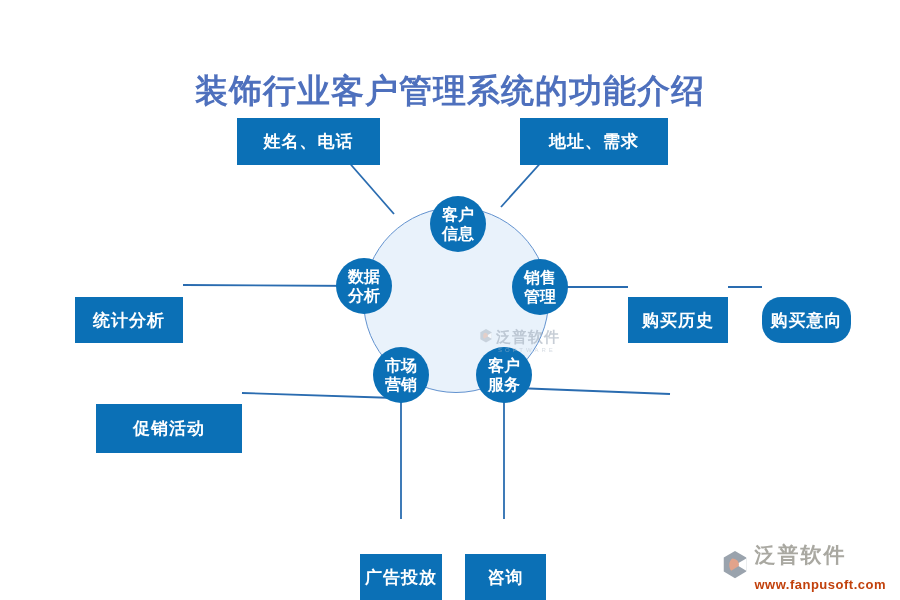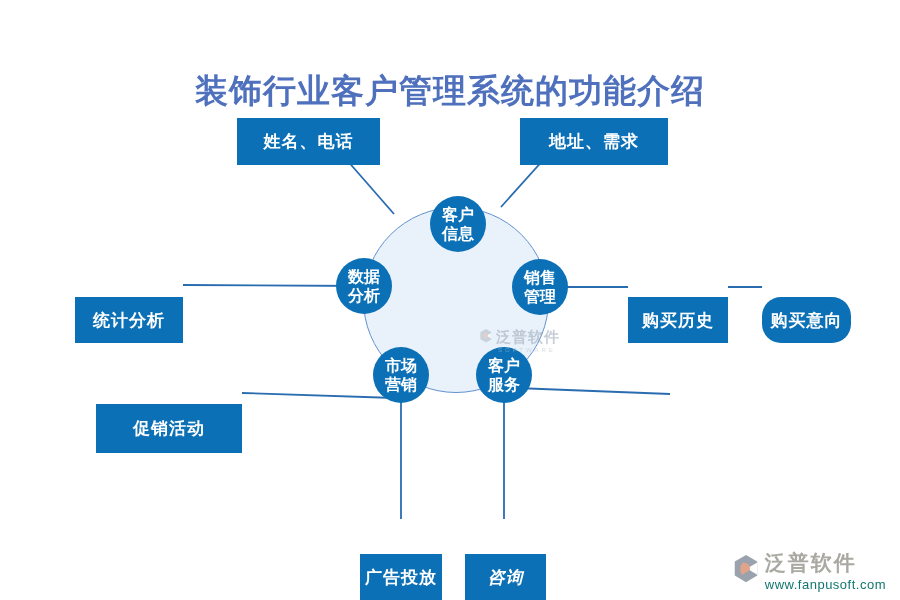--- a/index.html
+++ b/index.html
@@ -97,24 +97,25 @@
   .brand .brand-texts { display: flex; flex-direction: column; align-items: flex-start; }
   .brand .brand-name {
     font-size: 21px;
     font-weight: bold;
     color: #a9a8a1;
     letter-spacing: 2px;
     white-space: nowrap;
   }
   .brand .brand-site {
     font-size: 13px;
-    font-weight: normal;
-    color: #0f766e;
+    font-weight: bold;
+    color: #c2410c;
     letter-spacing: 0.5px;
     white-space: nowrap;
+    margin-top: 8px;
   }
 </style>
 </head>
 <body>
 
 <div class="canvas">
 
   <div class="title">装饰行业客户管理系统的功能介绍</div>
 
   <div class="big-circle"></div>
@@ -133,21 +134,21 @@
     </g>
   </svg>
 
   <div class="box" style="left:237px; top:83px; width:143px; height:47px;">姓名、电话</div>
   <div class="box" style="left:520px; top:83px; width:148px; height:47px;">地址、需求</div>
   <div class="box" style="left:75px; top:262px; width:108px; height:46px;">统计分析</div>
   <div class="box" style="left:628px; top:262px; width:100px; height:46px;">购买历史</div>
   <div class="box" style="left:762px; top:262px; width:89px; height:46px;border-radius:19px;">购买意向</div>
   <div class="box" style="left:96px; top:369px; width:146px; height:49px;">促销活动</div>
   <div class="box" style="left:360px; top:519px; width:82px; height:46px;">广告投放</div>
-  <div class="box" style="left:465px; top:519px; width:81px; height:46px;font-style:italic;">咨询</div>
+  <div class="box" style="left:465px; top:519px; width:81px; height:46px;">咨询</div>
 
   <div class="node" style="left:430px; top:196px;">
     <span>客户</span>
     <span>信息</span>
   </div>
   <div class="node" style="left:512px; top:259px;">
     <span>销售</span>
     <span>管理</span>
   </div>
   <div class="node" style="left:336px; top:258px;">

